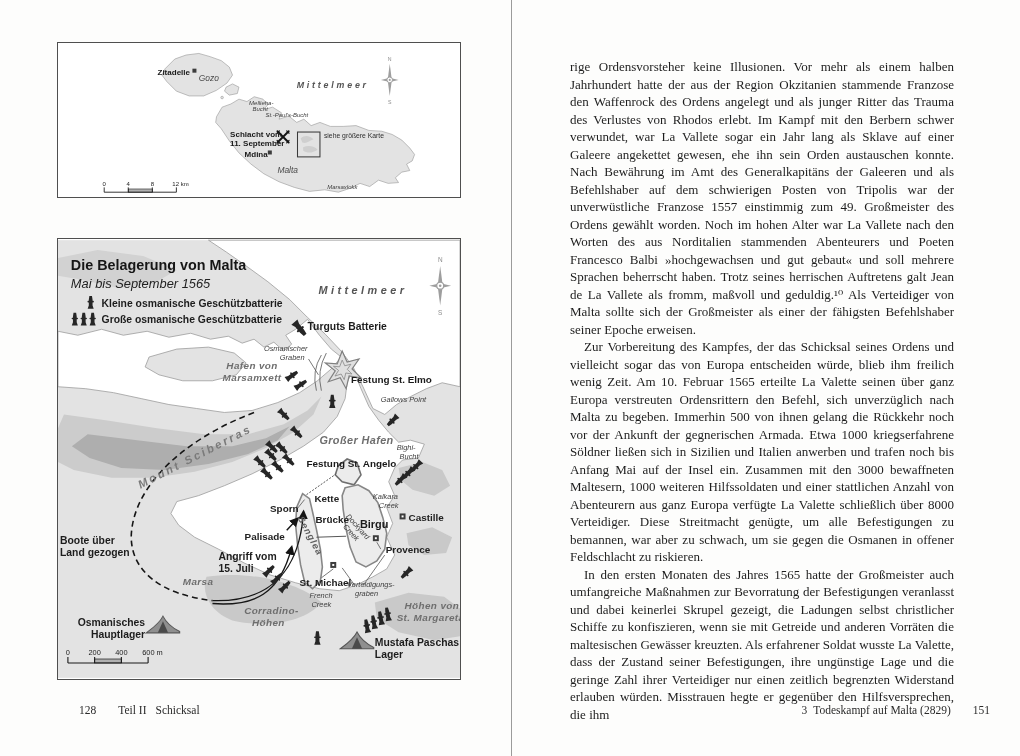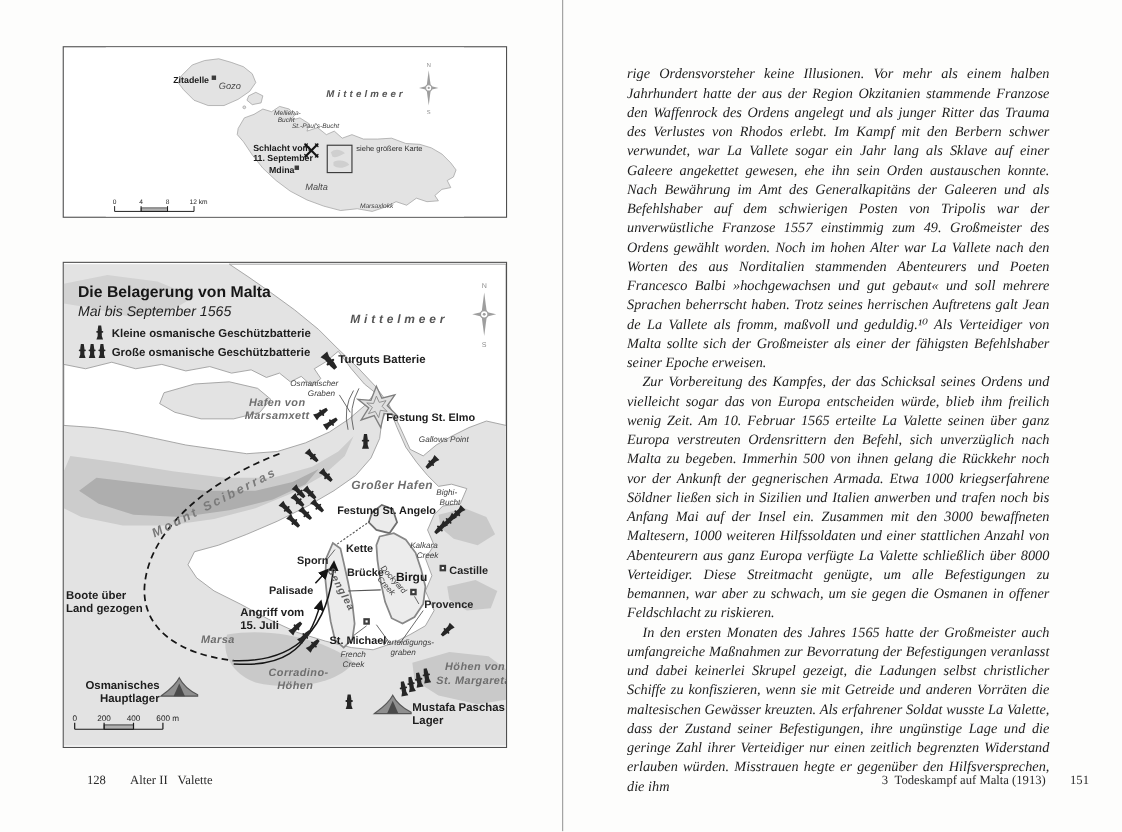--- a/index.html
+++ b/index.html
@@ -35,21 +35,21 @@
   .water{fill:#ffffff;stroke:#9c9c9c;stroke-width:.8;}
   .hill1{fill:#cccccc;stroke:none;}
   .hill2{fill:#aeaeae;stroke:none;}
   .hill0{fill:#d2d2d2;stroke:none;}
   .hillE{fill:#c9c9c9;stroke:none;}
   .fortwall{fill:#ececec;stroke:#878787;stroke-width:1.6;}
   .ptr{stroke:#555;stroke-width:.8;fill:none;}
   .atk{stroke:#161616;stroke-width:1.4;fill:none;}
 
   
-  .bodytext{position:absolute;left:570px;top:58px;width:384px;font-style:italic;}
+  .bodytext{position:absolute;left:570px;top:58px;width:384px;}
   .bodytext p{margin:0;font-family:"Liberation Serif","DejaVu Serif",serif;
               font-size:13px;line-height:17.5px;color:#1d1d1d;text-align:justify;}
   .bodytext p.ind{text-indent:14px;}
 
   .folio{position:absolute;top:704px;font-family:"Liberation Serif","DejaVu Serif",serif;
          font-size:11.5px;color:#2a2a2a;}
   .folio-left{left:35px;}
   .folio-left .num{margin-right:22px;margin-left:44px;}
   .folio-left .sec{margin-right:9px;}
   .folio-right{right:30px;text-align:right;}
@@ -286,27 +286,27 @@
           <text class="t-scale" x="37" y="419" text-anchor="middle">200</text>
           <text class="t-scale" x="64" y="419" text-anchor="middle">400</text>
           <text class="t-scale" x="85" y="419">600 m</text>
           <rect x="37" y="423" width="27" height="4" fill="#b0b0b0" stroke="#1a1a1a" stroke-width="0.7"></rect>
           <path d="M 10,427 L 91,427 M 10,421 L 10,427 M 37,421 L 37,427 M 64,421 L 64,427 M 91,421 L 91,427" stroke="#1a1a1a" stroke-width="1.1"></path>
         </g>
       </svg>
     </figure>
 
     <footer class="folio folio-left">
-      <span class="num">128</span><span class="sec">Alter II</span><span>Valette</span>
+      <span class="num">128</span><span class="sec">Teil II</span><span>Schicksal</span>
     </footer>
   </section>
 
   <section>
     <div class="bodytext">
       <p>rige Ordensvorsteher keine Illusionen. Vor mehr als einem halben Jahrhundert hatte der aus der Region Okzitanien stammende Franzose den Waffenrock des Ordens angelegt und als junger Ritter das Trauma des Verlustes von Rhodos erlebt. Im Kampf mit den Berbern schwer verwundet, war La Vallete sogar ein Jahr lang als Sklave auf einer Galeere angekettet gewesen, ehe ihn sein Orden austauschen konnte. Nach Bewährung im Amt des Generalkapitäns der Galeeren und als Befehlshaber auf dem schwierigen Posten von Tripolis war der unverwüstliche Franzose 1557 einstimmig zum 49. Großmeister des Ordens gewählt worden. Noch im hohen Alter war La Vallete nach den Worten des aus Norditalien stammenden Abenteurers und Poeten Francesco Balbi »hochgewachsen und gut gebaut« und soll mehrere Sprachen beherrscht haben. Trotz seines herrischen Auftretens galt Jean de La Vallete als fromm, maßvoll und geduldig.¹⁰ Als Verteidiger von Malta sollte sich der Großmeister als einer der fähigsten Befehlshaber seiner Epoche erweisen.</p>
       <p class="ind">Zur Vorbereitung des Kampfes, der das Schicksal seines Ordens und vielleicht sogar das von Europa entscheiden würde, blieb ihm freilich wenig Zeit. Am 10. Februar 1565 erteilte La Valette seinen über ganz Europa verstreuten Ordensrittern den Befehl, sich unverzüglich nach Malta zu begeben. Immerhin 500 von ihnen gelang die Rückkehr noch vor der Ankunft der gegnerischen Armada. Etwa 1000 kriegserfahrene Söldner ließen sich in Sizilien und Italien anwerben und trafen noch bis Anfang Mai auf der Insel ein. Zusammen mit den 3000 bewaffneten Maltesern, 1000 weiteren Hilfssoldaten und einer stattlichen Anzahl von Abenteurern aus ganz Europa verfügte La Valette schließlich über 8000 Verteidiger. Diese Streitmacht genügte, um alle Befestigungen zu bemannen, war aber zu schwach, um sie gegen die Osmanen in offener Feldschlacht zu riskieren.</p>
       <p class="ind">In den ersten Monaten des Jahres 1565 hatte der Großmeister auch umfangreiche Maßnahmen zur Bevorratung der Befestigungen veranlasst und dabei keinerlei Skrupel gezeigt, die Ladungen selbst christlicher Schiffe zu konfiszieren, wenn sie mit Getreide und anderen Vorräten die maltesischen Gewässer kreuzten. Als erfahrener Soldat wusste La Valette, dass der Zustand seiner Befestigungen, ihre ungünstige Lage und die geringe Zahl ihrer Verteidiger nur einen zeitlich begrenzten Widerstand erlauben würden. Misstrauen hegte er gegenüber den Hilfsversprechen, die ihm</p>
     </div>
     <footer class="folio folio-right">
-      <span class="no">3</span><span>Todeskampf auf Malta (1913)</span><span class="num">151</span>
+      <span class="no">3</span><span>Todeskampf auf Malta (2829)</span><span class="num">151</span>
     </footer>
   </section>
 </div>
 
 </body></html>

